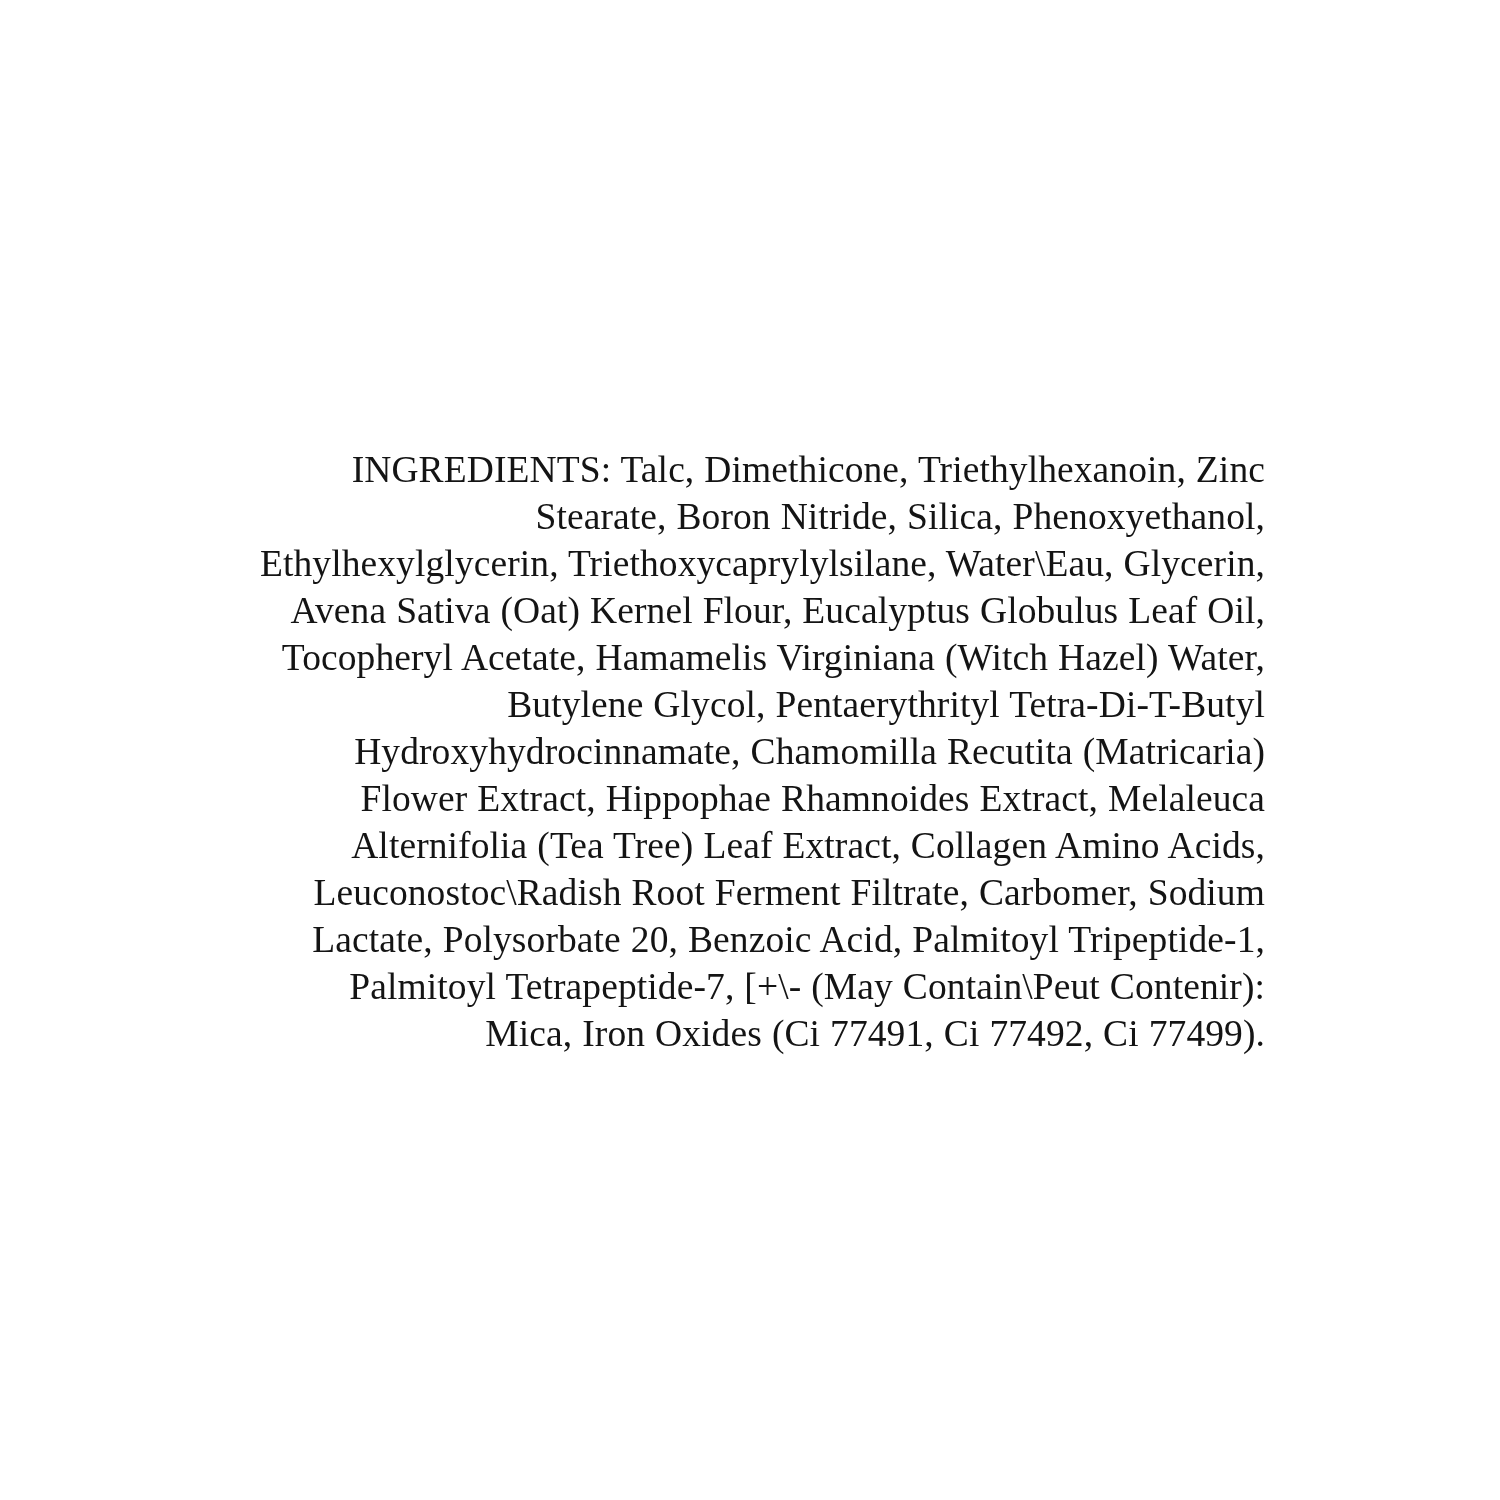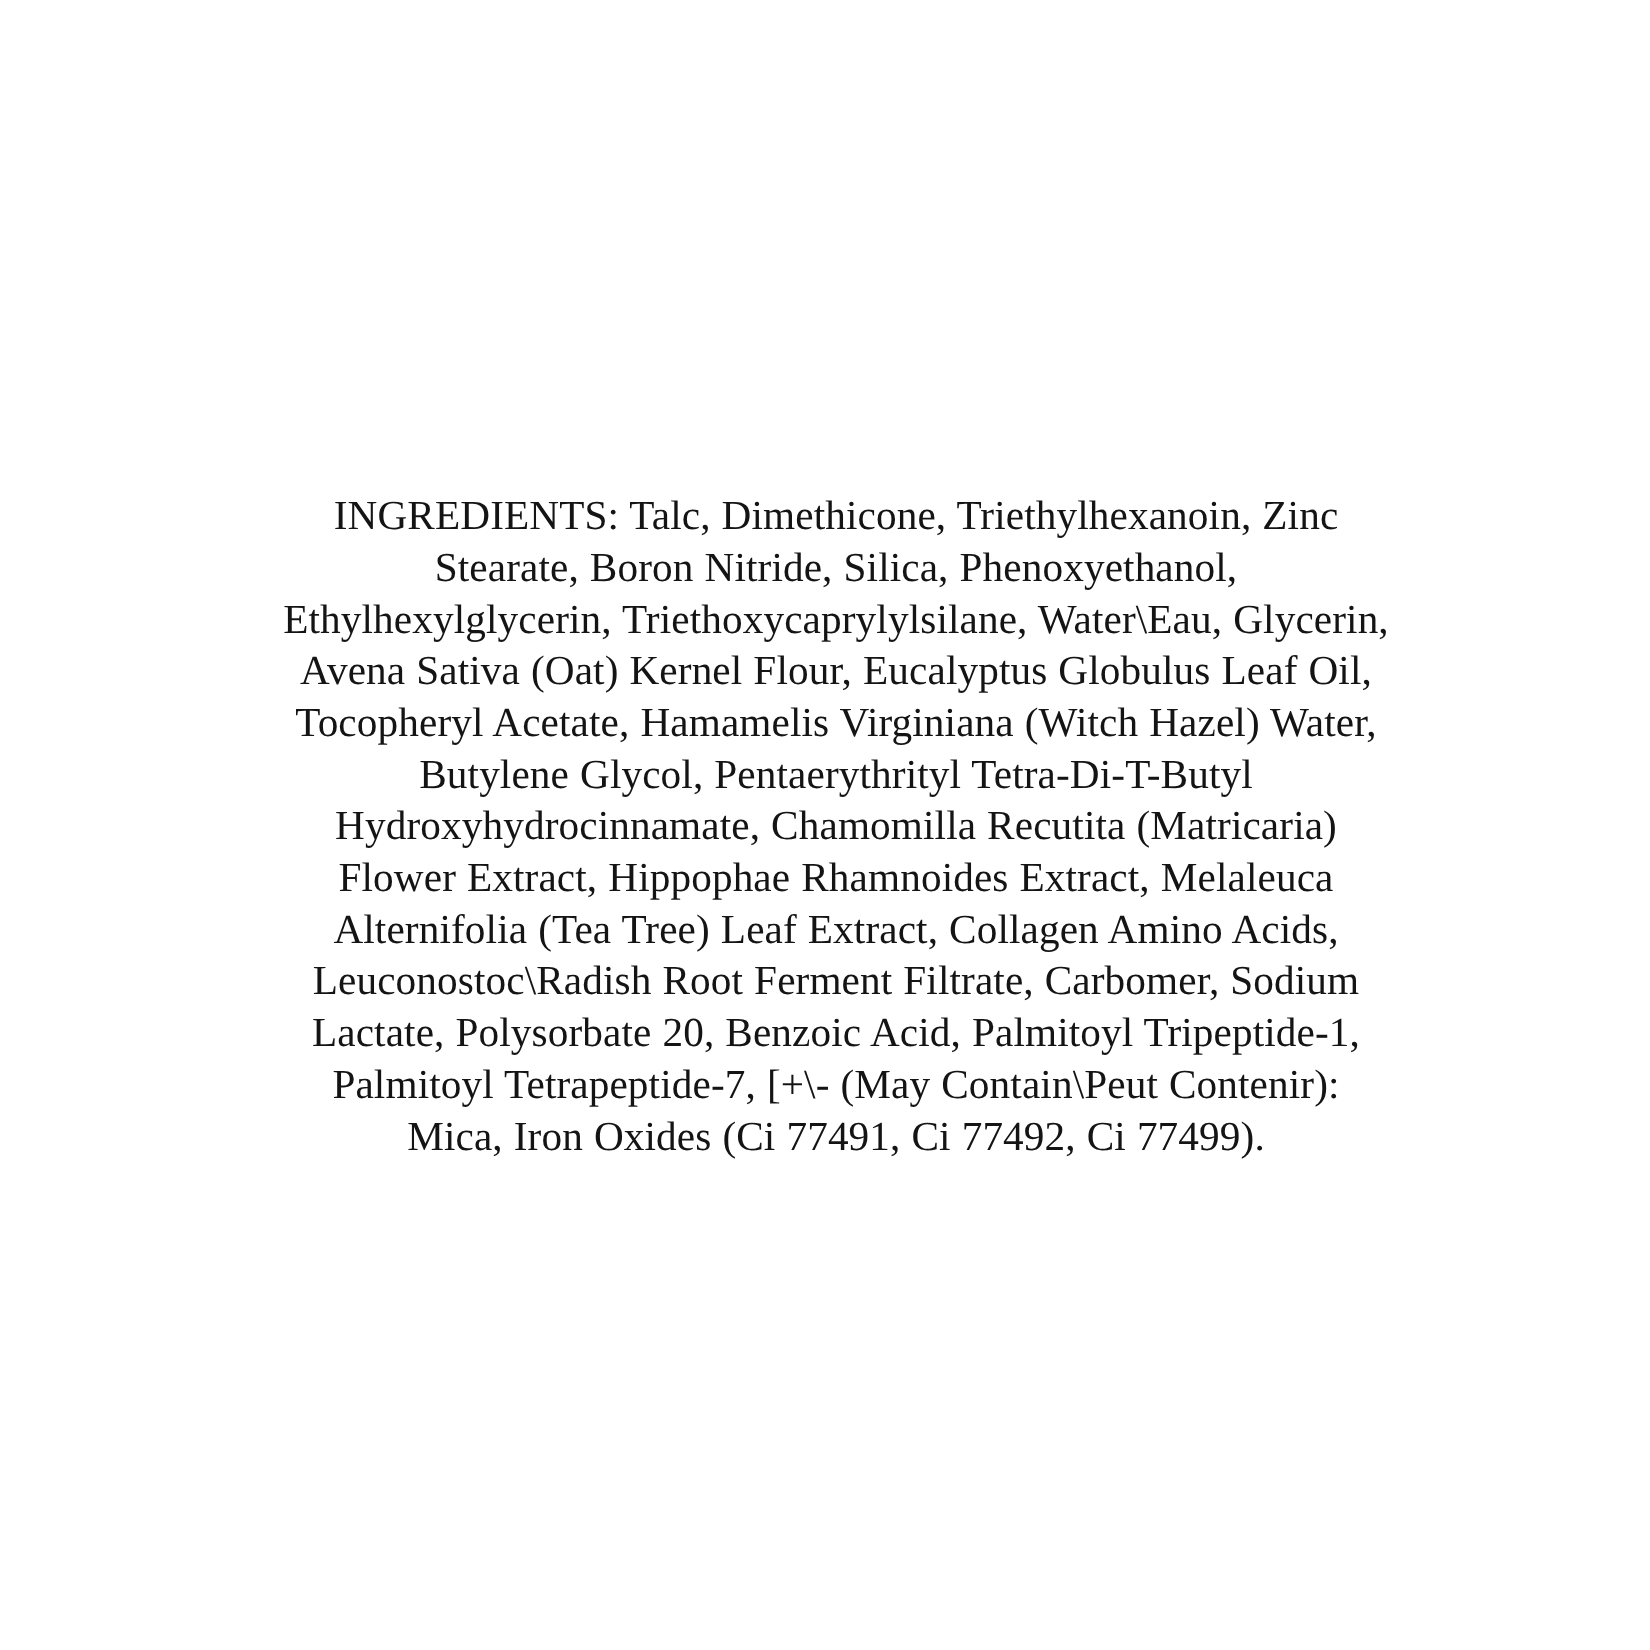--- a/index.html
+++ b/index.html
@@ -23,21 +23,21 @@
   .ingredients-block {
     position: absolute;
     left: 255px;
     top: 408px;
     width: 1010px;
   }
   .ingredients-text {
     font-size: 37.5px;
     line-height: 47px;
     letter-spacing: 0.1px;
-    text-align: center;
+    text-align: right;
     color: #141414;
     word-spacing: 0.5px;
   }
 </style>
 </head>
 <body>
 
 <div class="page">
   <div class="ingredients-block">
     <p class="ingredients-text">INGREDIENTS: Talc, Dimethicone, Triethylhexanoin, Zinc Stearate, Boron Nitride, Silica, Phenoxyethanol, Ethylhexylglycerin, Triethoxycaprylylsilane, Water\Eau, Glycerin, Avena Sativa (Oat) Kernel Flour, Eucalyptus Globulus Leaf Oil, Tocopheryl Acetate, Hamamelis Virginiana (Witch Hazel) Water, Butylene Glycol, Pentaerythrityl Tetra-Di-T-Butyl Hydroxyhydrocinnamate, Chamomilla Recutita (Matricaria) Flower Extract, Hippophae Rhamnoides Extract, Melaleuca Alternifolia (Tea Tree) Leaf Extract, Collagen Amino Acids, Leuconostoc\Radish Root Ferment Filtrate, Carbomer, Sodium Lactate, Polysorbate 20, Benzoic Acid, Palmitoyl Tripeptide-1, Palmitoyl Tetrapeptide-7, [+\- (May Contain\Peut Contenir): Mica, Iron Oxides (Ci 77491, Ci 77492, Ci 77499).</p>

